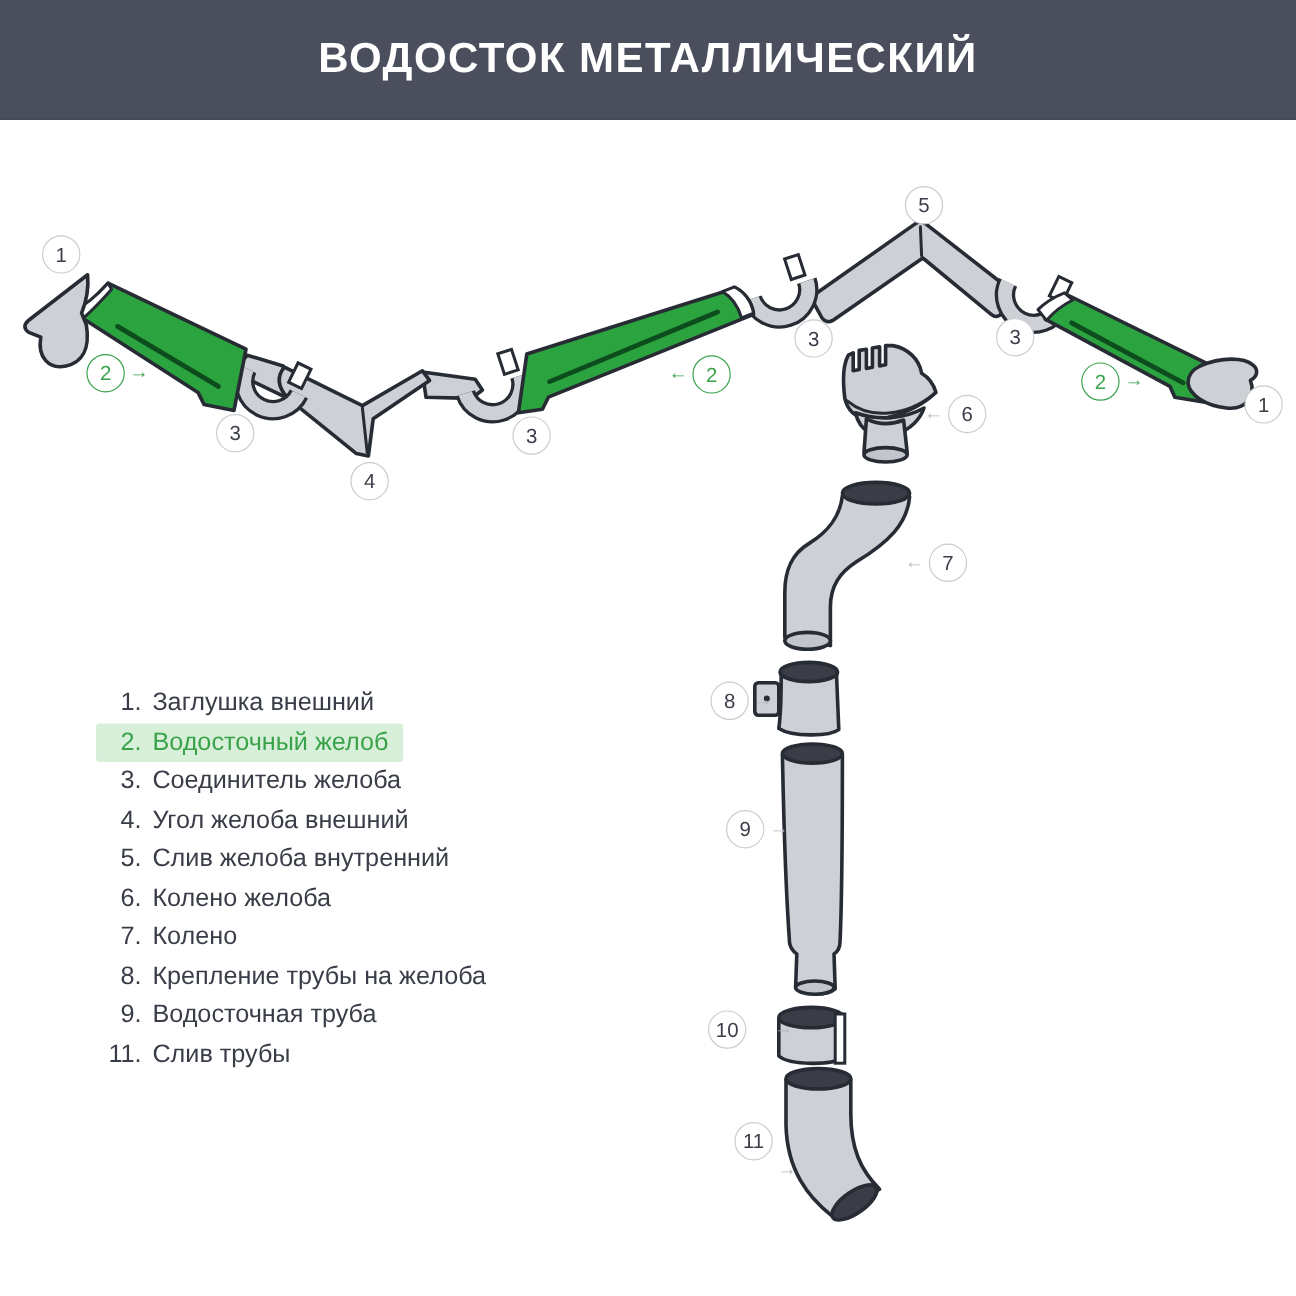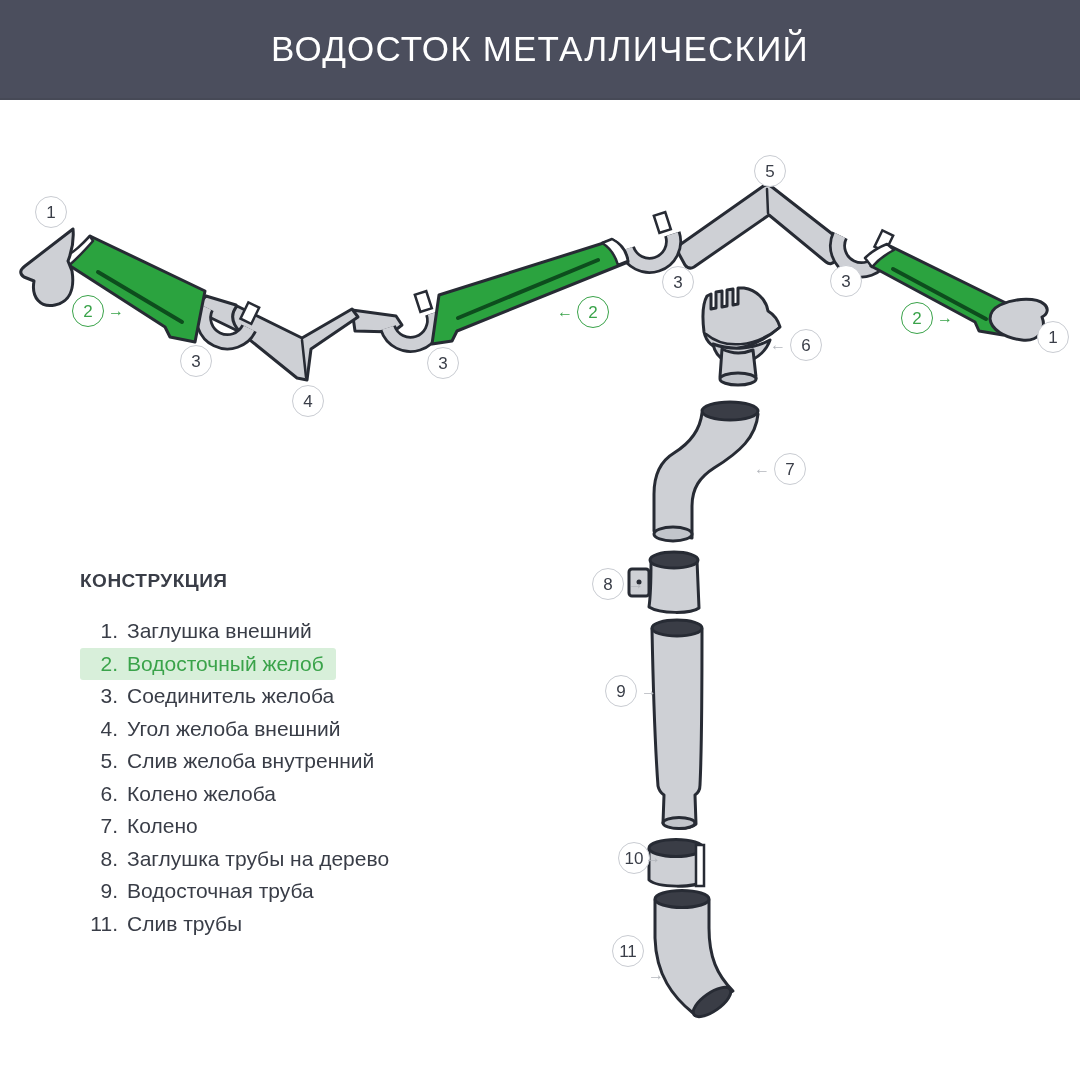--- a/index.html
+++ b/index.html
@@ -15,21 +15,21 @@
   body{
     width:1080px;height:1080px;position:relative;overflow:hidden;
     background:#ffffff;font-family:"Liberation Sans","DejaVu Sans",sans-serif;
   }
   .header{
     position:absolute;left:0;top:0;width:1080px;height:100px;
     background:var(--header_bg);display:flex;align-items:center;justify-content:center;
     border-bottom:2px solid #43465299;
   }
   .header .title{
-    color:var(--title_text);font-size:35px;font-weight:400;letter-spacing:1.2px;margin:0;
+    color:var(--title_text);font-size:35px;font-weight:700;letter-spacing:1.2px;margin:0;
   }
   svg.diagram{position:absolute;left:0;top:0;}
   .part{fill:var(--part_fill);stroke:var(--part_outline);stroke-width:3;stroke-linejoin:round;}
   .part-dark{fill:var(--pipe_end_dark);stroke:var(--part_outline);stroke-width:3;}
   .part-mid{fill:var(--pipe_end_mid);stroke:var(--part_outline);stroke-width:3;}
   .part-green{fill:var(--green);stroke:var(--part_outline);stroke-width:3;stroke-linejoin:round;}
   .part-white{fill:#ffffff;stroke:var(--part_outline);stroke-width:2.5;stroke-linejoin:round;}
   .detail{fill:none;stroke:var(--part_outline);stroke-width:2.5;stroke-linecap:round;}
   .ridge{fill:none;stroke:var(--green_dark_line);stroke-width:4;stroke-linecap:round;}
   .clamp-outer{fill:none;stroke:var(--part_outline);stroke-width:17;}
@@ -173,28 +173,27 @@
     <span class="arrow green" style="left: 935px; top: 308px;">→</span>
     <div class="callout" style="left: 1037px; top: 321px;">1</div>
     <div class="callout" style="left: 790px; top: 329px;">6</div>
     <span class="arrow" style="left: 768px; top: 335px;">←</span>
     <div class="callout" style="left: 774px; top: 453px;">7</div>
     <span class="arrow" style="left: 752px; top: 459px;">←</span>
     <div class="callout" style="left: 592px; top: 568px;">8</div>
     <span class="arrow" style="left: 626px; top: 574px;">→</span>
     <div class="callout" style="left: 605px; top: 675px;">9</div>
     <span class="arrow" style="left: 639px; top: 681px;">→</span>
-    <div class="callout" style="left: 618px; top: 842px;">10</div>
+    <div class="callout" style="left: 590px; top: 842px;">10</div>
     <span class="arrow" style="left: 643px; top: 848px;">→</span>
     <div class="callout" style="left: 612px; top: 935px;">11</div>
     <span class="arrow" style="left: 646px; top: 965px;">→</span>
   </div>
 
 <aside class="legend">
-  <h2 class="legend-title">КОНСТРУКЦИЯ</h2>
   <div>
       <div class="legend-row">
         <span class="legend-num">1.</span>
         <span>Заглушка внешний</span>
       </div>
       <div class="legend-row hl">
         <span class="legend-num">2.</span>
         <span>Водосточный желоб</span>
       </div>
       <div class="legend-row">
@@ -212,21 +211,21 @@
       <div class="legend-row">
         <span class="legend-num">6.</span>
         <span>Колено желоба</span>
       </div>
       <div class="legend-row">
         <span class="legend-num">7.</span>
         <span>Колено</span>
       </div>
       <div class="legend-row">
         <span class="legend-num">8.</span>
-        <span>Заглушка трубы на дерево</span>
+        <span>Крепление трубы на желоба</span>
       </div>
       <div class="legend-row">
         <span class="legend-num">9.</span>
         <span>Водосточная труба</span>
       </div>
       <div class="legend-row">
         <span class="legend-num">11.</span>
         <span>Слив трубы</span>
       </div>
     </div>

